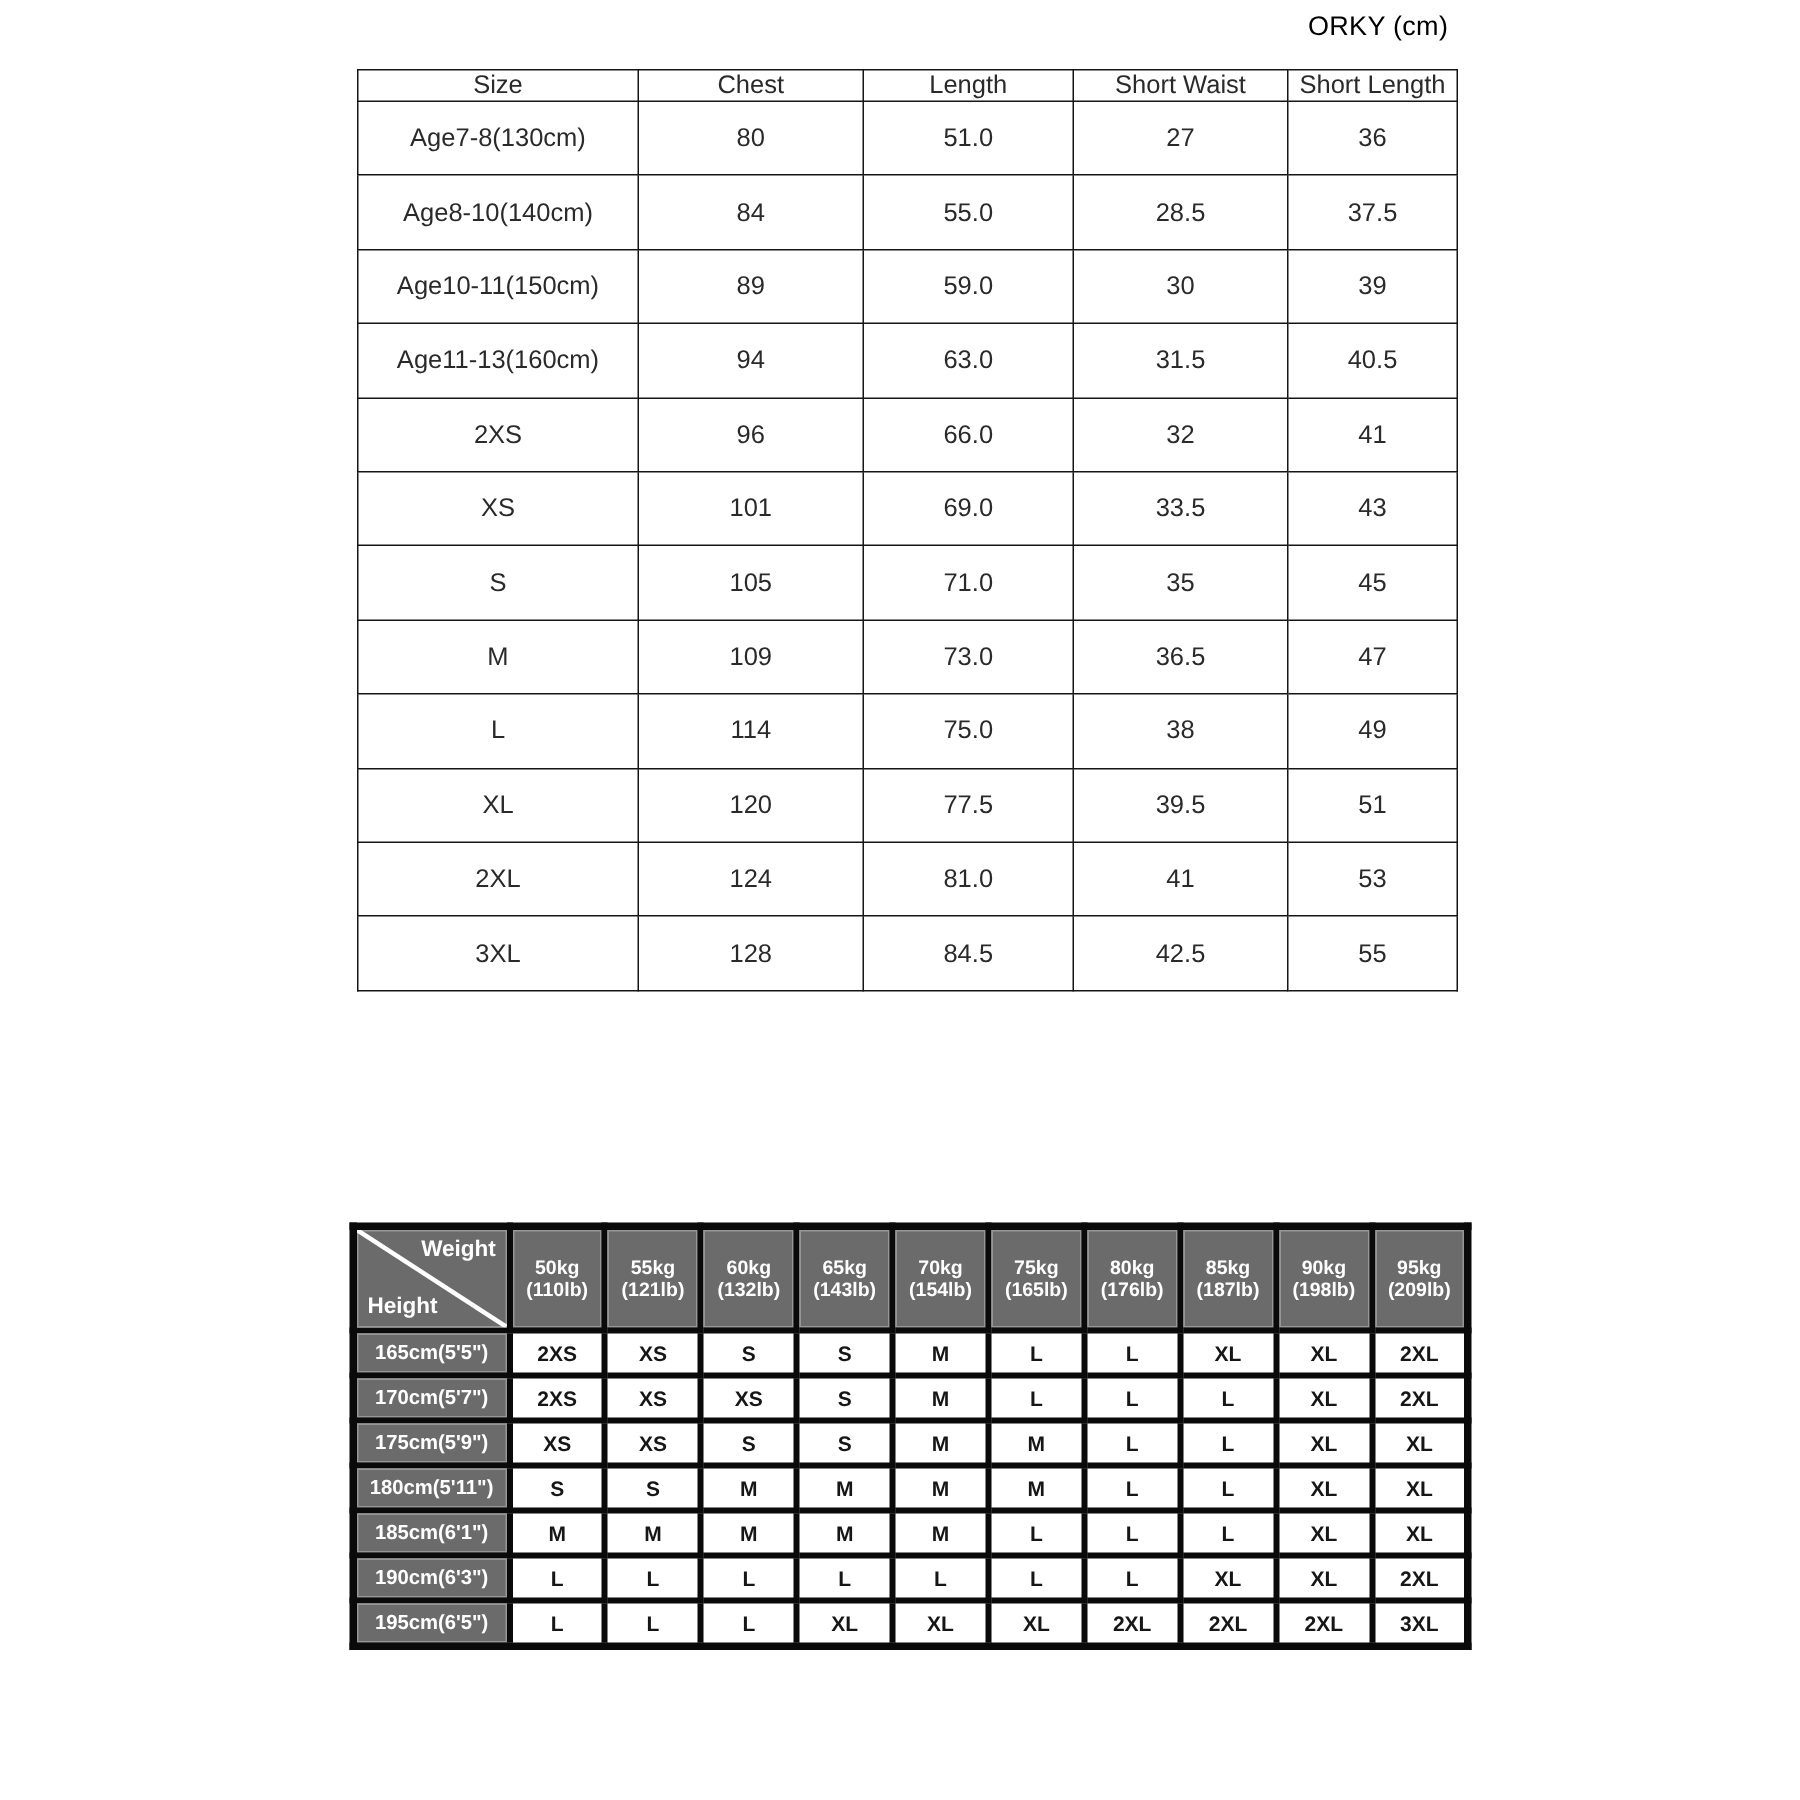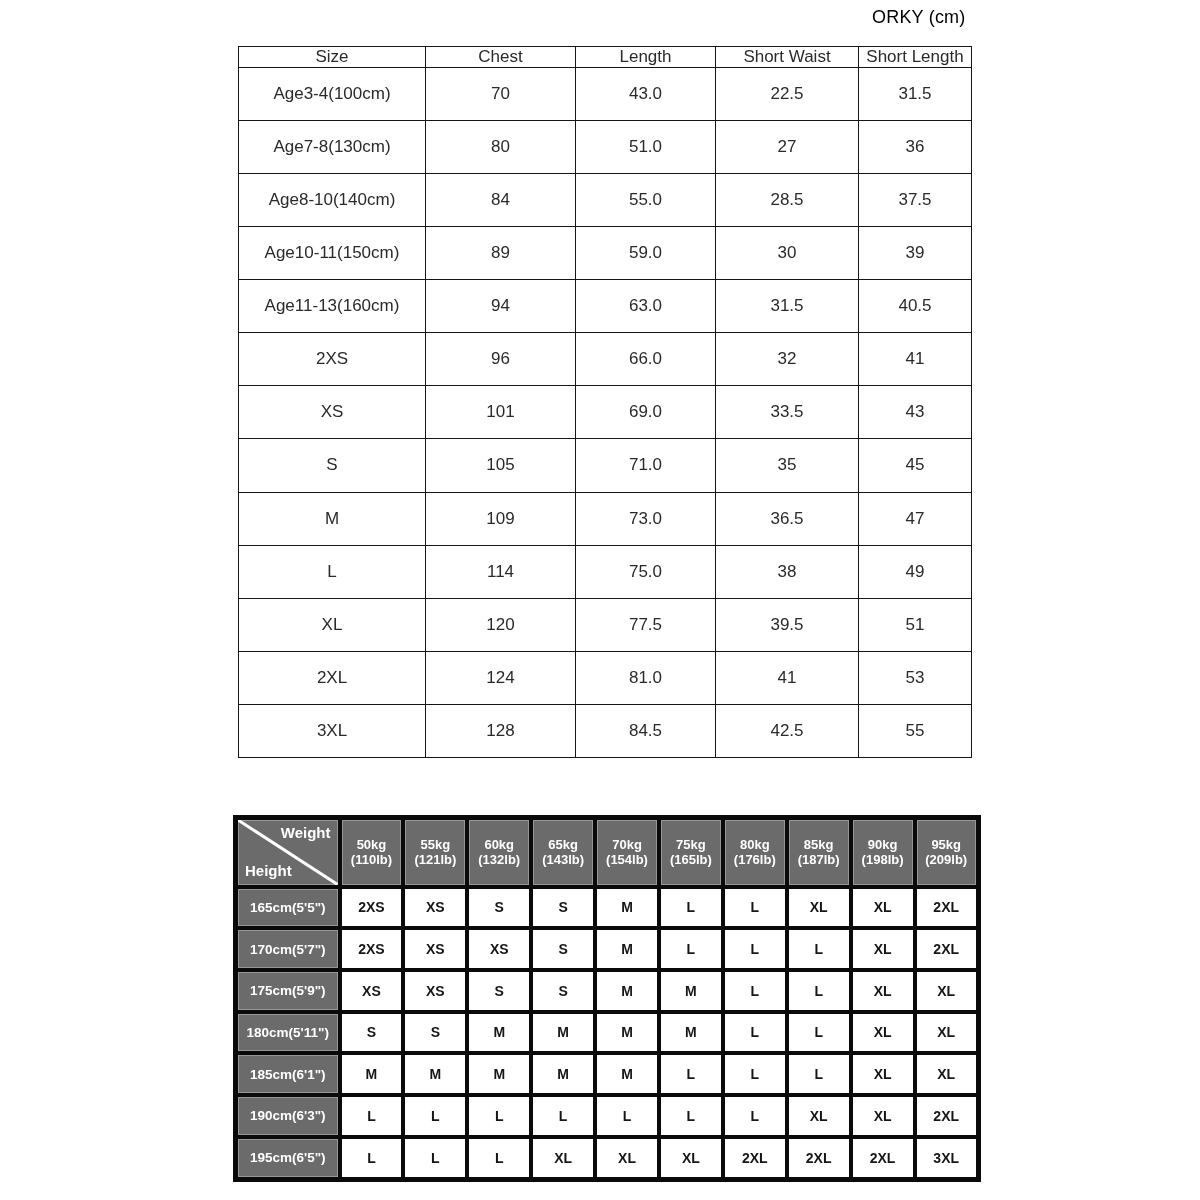--- a/index.html
+++ b/index.html
@@ -7,29 +7,29 @@
     width:1200px;height:1200px;background:#ffffff;position:relative;overflow:hidden;
     font-family:"Liberation Sans","DejaVu Sans",sans-serif;
   }
   .unit-label{
     position:absolute;left:872px;top:7px;
     font-size:18px;color:#000000;letter-spacing:0.2px;
   }
   table{border-collapse:collapse;table-layout:fixed;}
 
   
-  .size-table{position:absolute;left:238px;top:46px;width:733px;height:712px;}
+  .size-table{position:absolute;left:238px;top:46px;width:733px;height:615px;}
   .size-table th,.size-table td{
     border:1px solid #151515;padding:0;
     text-align:center;vertical-align:middle;
     font-size:17px;font-weight:400;color:#2a2a2a;white-space:nowrap;overflow:hidden;
   }
 
   
-  .fit-table{position:absolute;left:233px;top:815px;width:743px;height:367px;border:5px solid #0a0a0a;}
+  .fit-table{position:absolute;left:233px;top:815px;width:743px;height:285px;border:5px solid #0a0a0a;}
   .fit-table th,.fit-table td{
     border:4px solid #0a0a0a;padding:0;
     text-align:center;vertical-align:middle;white-space:nowrap;overflow:hidden;
   }
   .fit-table .hdr{
     background:var(--header-gray,#6b6b6b);color:#ffffff;font-weight:700;
     box-shadow:inset 0 0 0 1px #979797;
   }
   .fit-table thead .hdr{font-size:13px;line-height:15px;}
   .fit-table tbody th.hdr{font-size:13.5px;}
@@ -56,27 +56,20 @@
       <tr>
         <th>Size</th>
         <th>Chest</th>
         <th>Length</th>
         <th>Short Waist</th>
         <th>Short Length</th>
       </tr>
     </thead>
     <tbody>
       <tr>
-        <td>Age3-4(100cm)</td>
-        <td>70</td>
-        <td>43.0</td>
-        <td>22.5</td>
-        <td>31.5</td>
-      </tr>
-      <tr>
         <td>Age7-8(130cm)</td>
         <td>80</td>
         <td>51.0</td>
         <td>27</td>
         <td>36</td>
       </tr>
       <tr>
         <td>Age8-10(140cm)</td>
         <td>84</td>
         <td>55.0</td>

